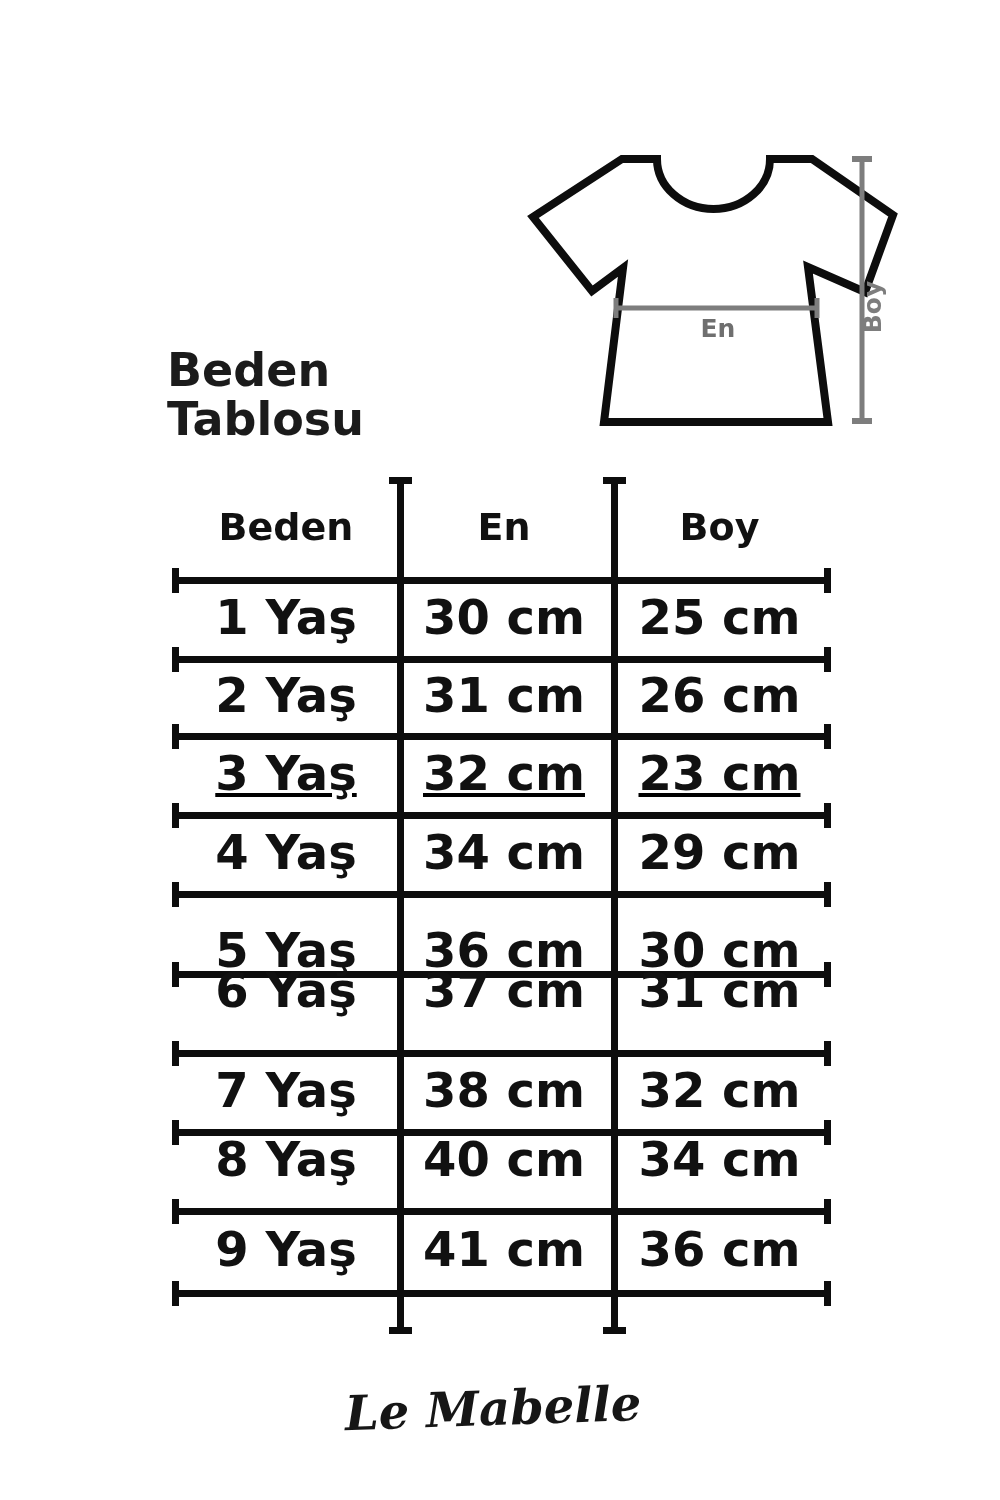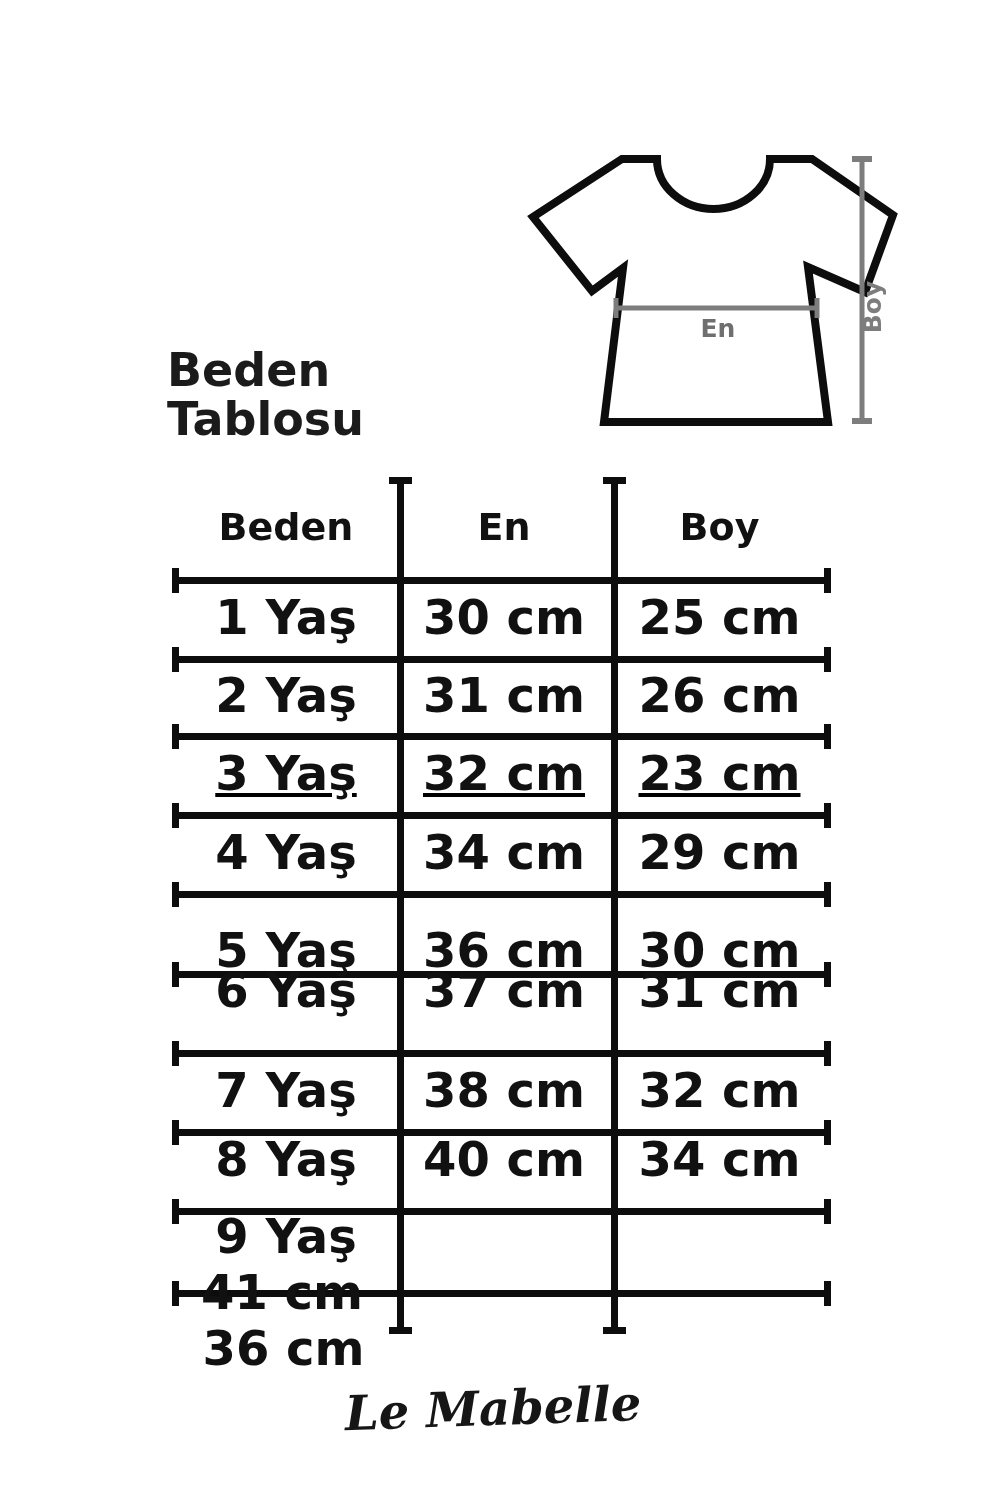--- a/index.html
+++ b/index.html
@@ -169,21 +169,21 @@
     <div class="trow data" style="top:573px; height:79px;text-align:right;">
       <div class="cell c1">7 Yaş</div>
       <div class="cell c2">38 cm</div>
       <div class="cell c3">32 cm</div>
     </div>
     <div class="trow data" style="top:652px; height:59px;justify-content:center;">
       <div class="cell c1">8 Yaş</div>
       <div class="cell c2">40 cm</div>
       <div class="cell c3">34 cm</div>
     </div>
-    <div class="trow data" style="top:731px; height:82px;flex-direction:column;">
+    <div class="trow data" style="top:731px; height:82px;">
       <div class="cell c1">9 Yaş</div>
       <div class="cell c2">41 cm</div>
       <div class="cell c3">36 cm</div>
     </div>
   </div>
 
   <div class="brand">Le Mabelle</div>
 
 </div>
 

